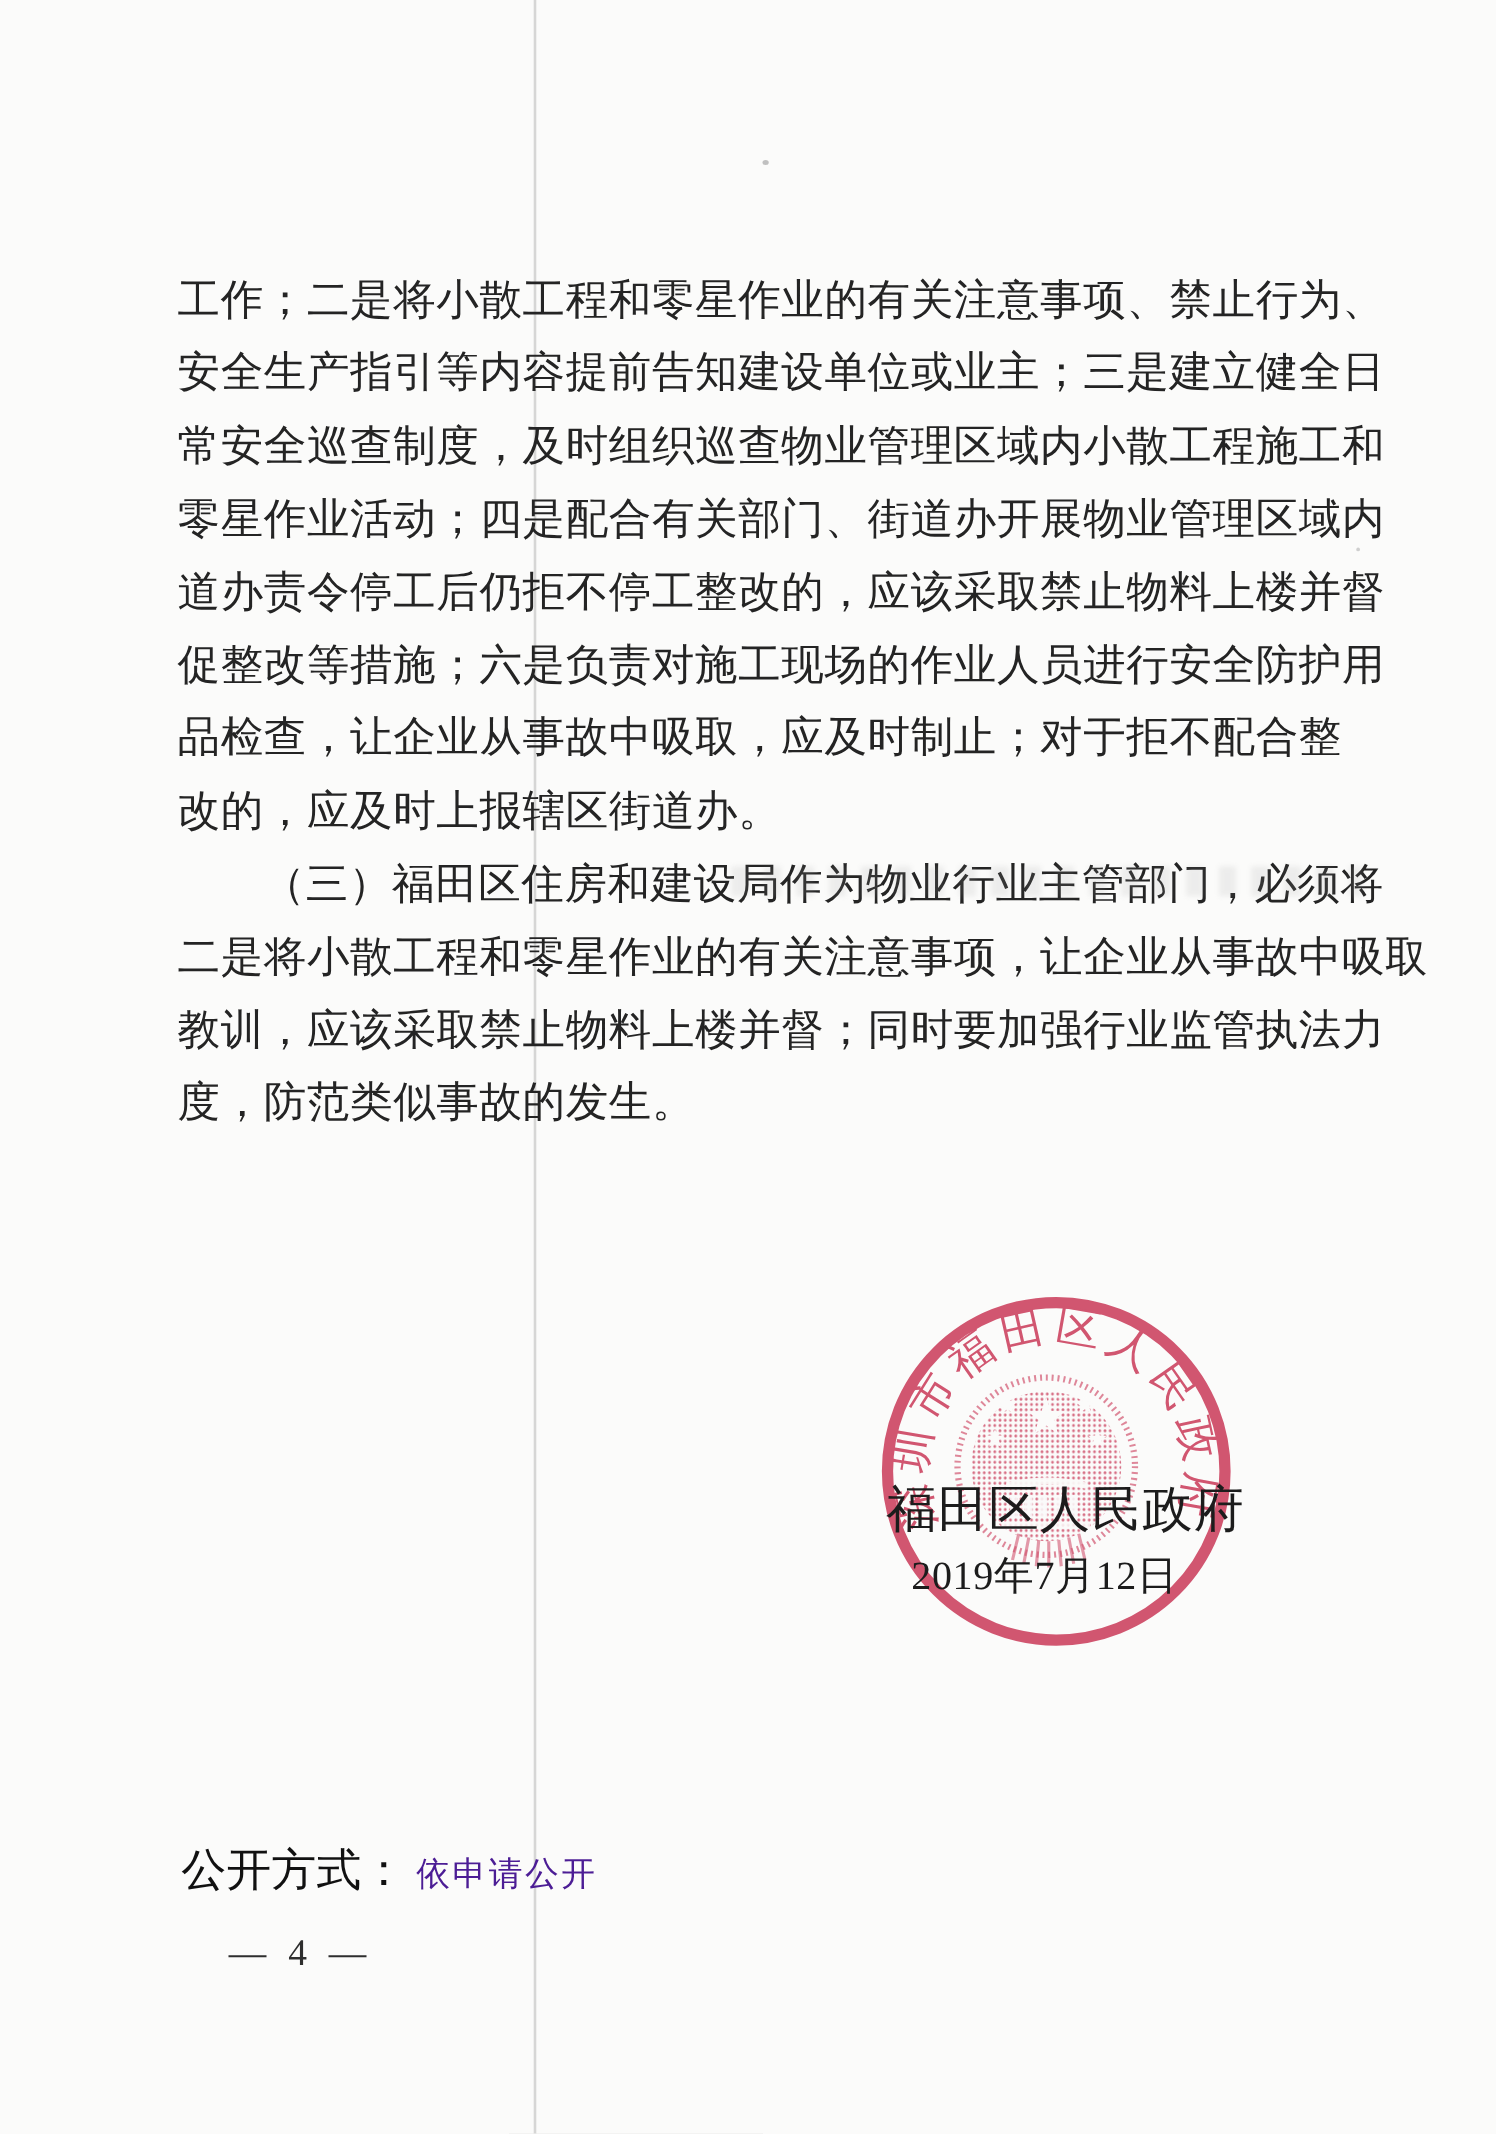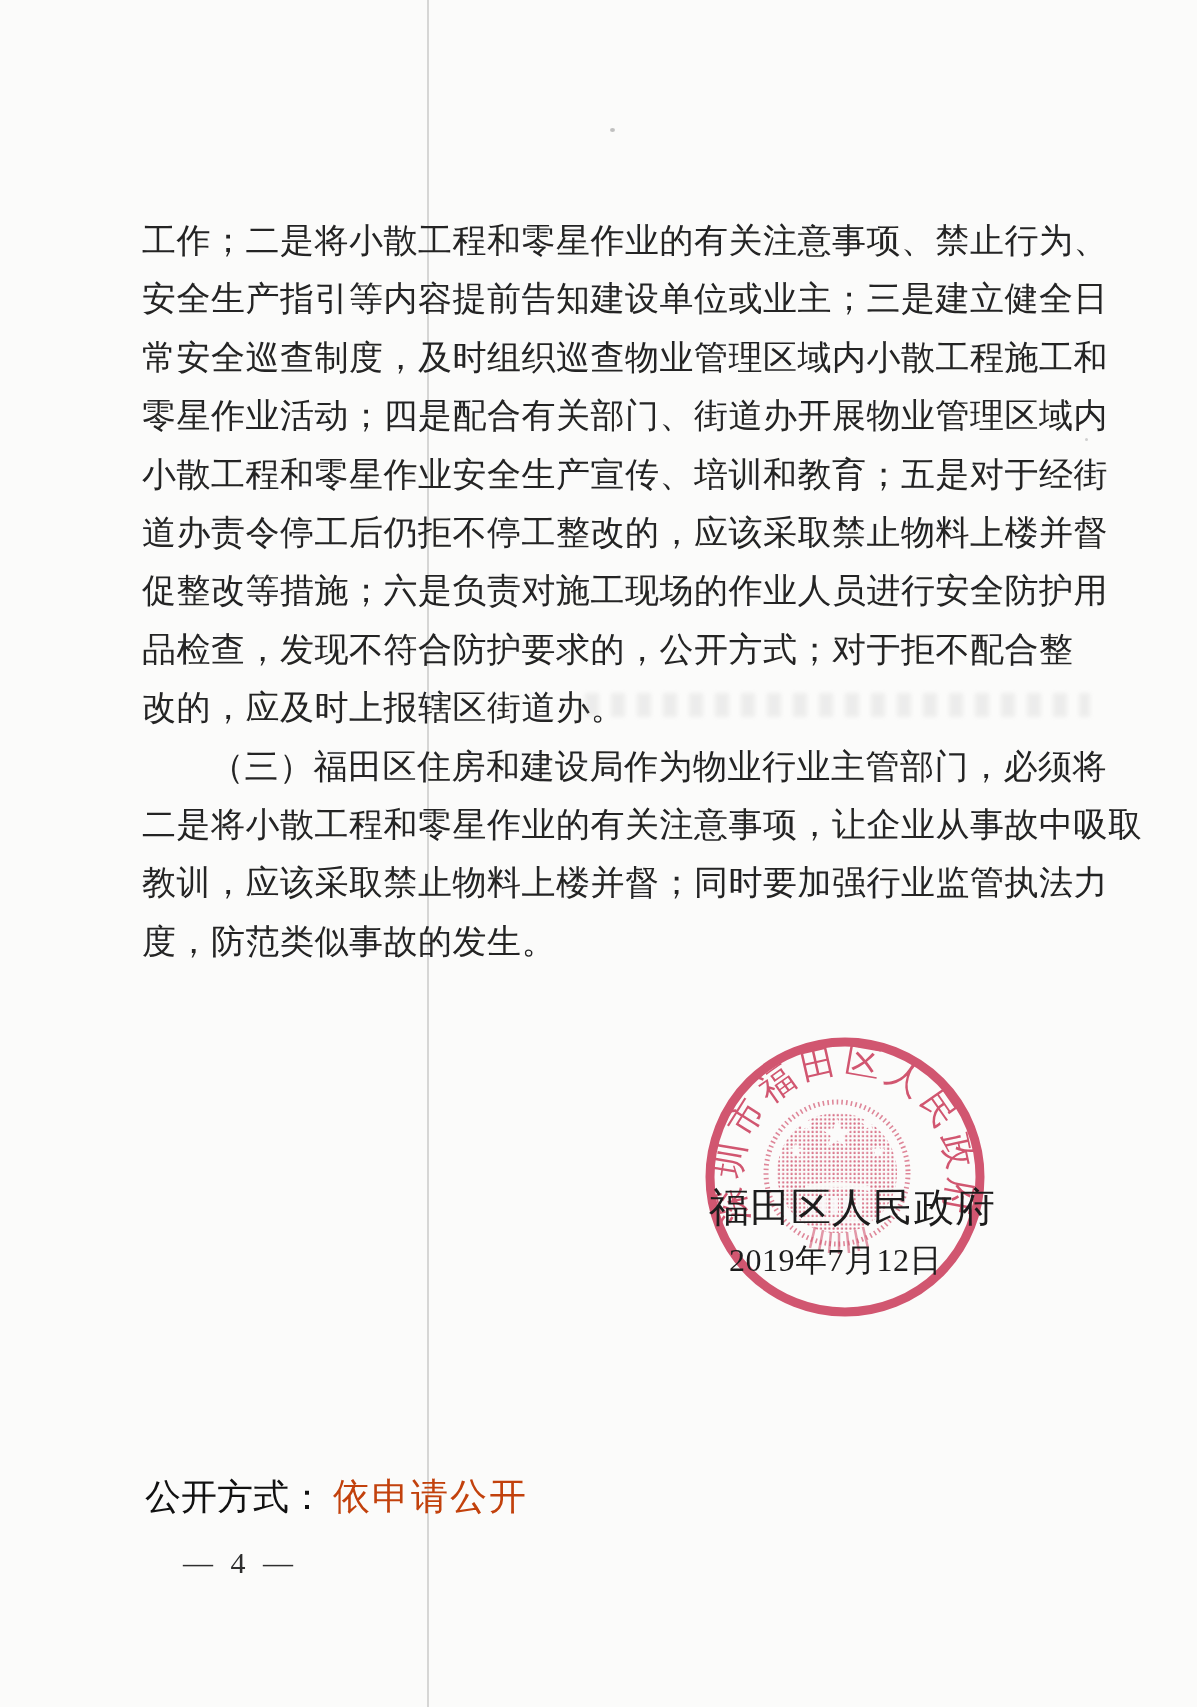--- a/index.html
+++ b/index.html
@@ -40,44 +40,43 @@
   }
   .seal-date {
     position:absolute; left:729px; top:1239px;
     font-size:32px; letter-spacing:0.5px; color:#1c1c1c; white-space:nowrap;
   }
   .disclosure { position:absolute; left:145px; top:1472px; white-space:nowrap; color:#111; }
   .disclosure .label {
     font-family:"Liberation Sans","DejaVu Sans",sans-serif;
     font-weight:400; font-size:36px;
   }
-  .disclosure .value { font-size:37px; color:#c2410c; margin-left:8px; letter-spacing:2px; }
+  .disclosure .value { font-size:27px; color:#4c1d95; margin-left:8px; letter-spacing:2px; }
   .page-num {
     position:absolute; left:183px; top:1546px;
     font-size:30px; color:#2e2e2e; letter-spacing:5px; white-space:nowrap;
   }
 </style>
 </head>
 <body>
 
 <div class="page">
 
   <div class="fold-line"></div>
   <div class="speck s1"></div>
   <div class="speck s2"></div>
 
   <div class="body-text">
     <div class="line">工作；二是将小散工程和零星作业的有关注意事项、禁止行为、</div>
     <div class="line">安全生产指引等内容提前告知建设单位或业主；三是建立健全日</div>
     <div class="line">常安全巡查制度，及时组织巡查物业管理区域内小散工程施工和</div>
     <div class="line">零星作业活动；四是配合有关部门、街道办开展物业管理区域内</div>
-    <div class="line">小散工程和零星作业安全生产宣传、培训和教育；五是对于经街</div>
     <div class="line">道办责令停工后仍拒不停工整改的，应该采取禁止物料上楼并督</div>
     <div class="line">促整改等措施；六是负责对施工现场的作业人员进行安全防护用</div>
-    <div class="line">品检查，发现不符合防护要求的，公开方式；对于拒不配合整</div>
+    <div class="line">品检查，让企业从事故中吸取，应及时制止；对于拒不配合整</div>
     <div class="line para-end">改的，应及时上报辖区街道办。</div>
     <div class="line indent">（三）福田区住房和建设局作为物业行业主管部门，必须将</div>
     <div class="line">二是将小散工程和零星作业的有关注意事项，让企业从事故中吸取</div>
     <div class="line">教训，应该采取禁止物料上楼并督；同时要加强行业监管执法力</div>
     <div class="line para-end">度，防范类似事故的发生。</div>
   </div>
 
   <div class="ghost-smudge"></div>
 
   <div class="seal-wrap">

